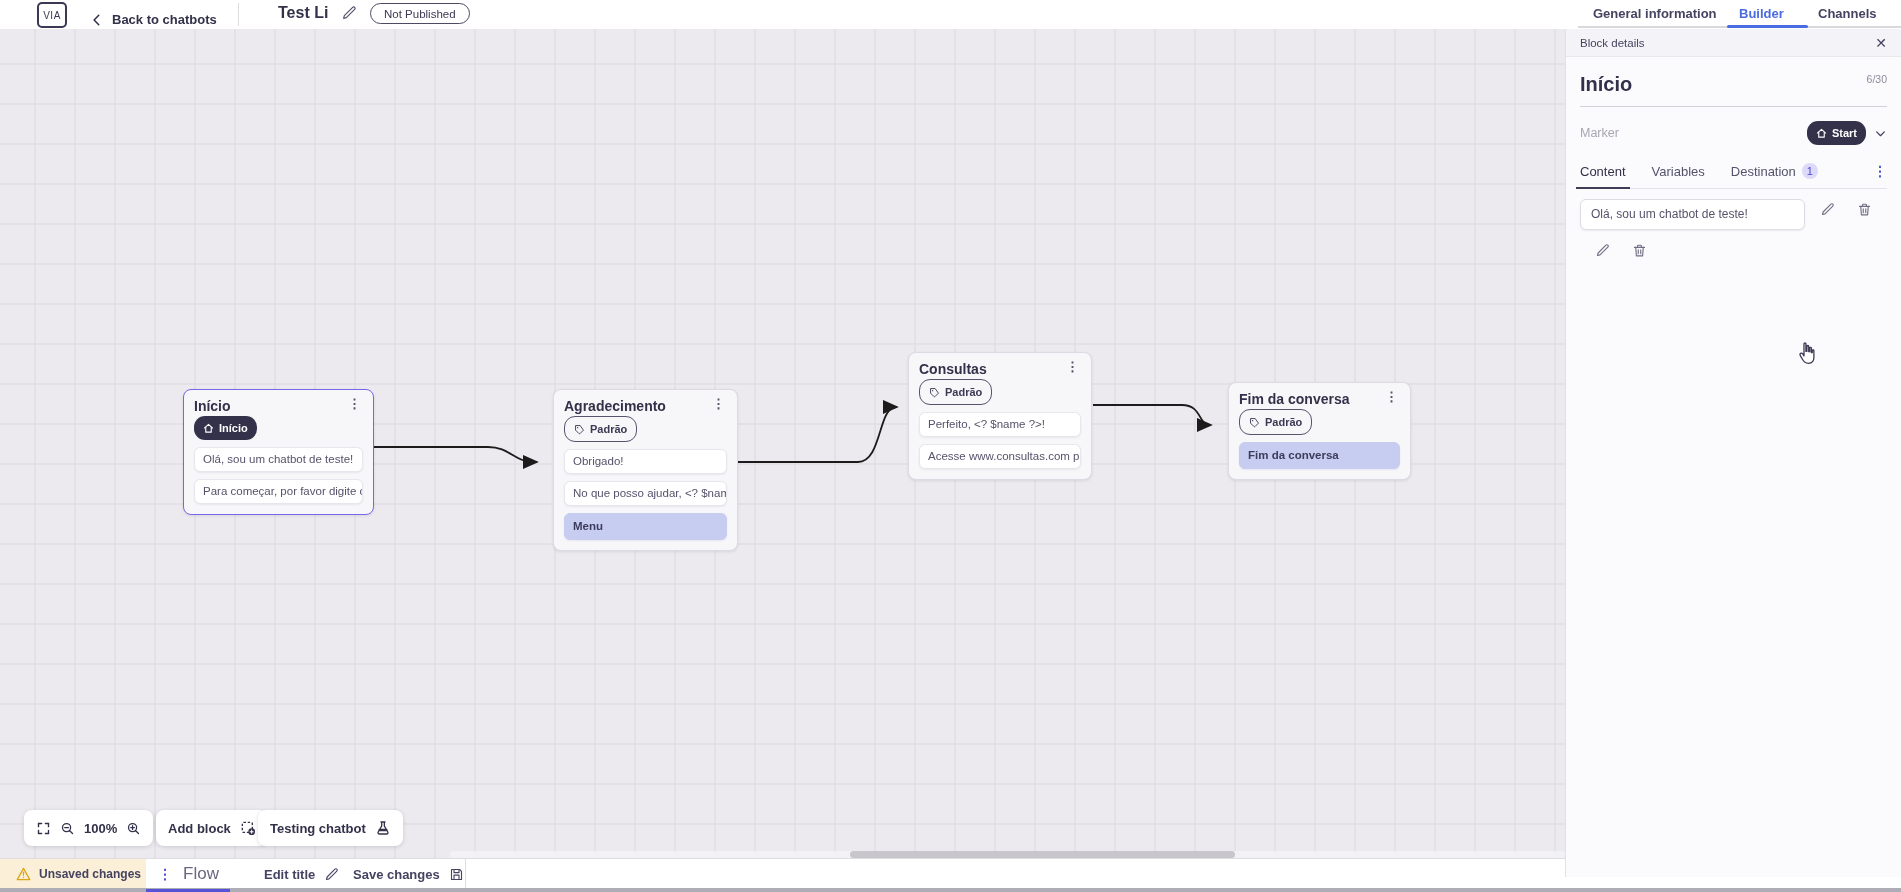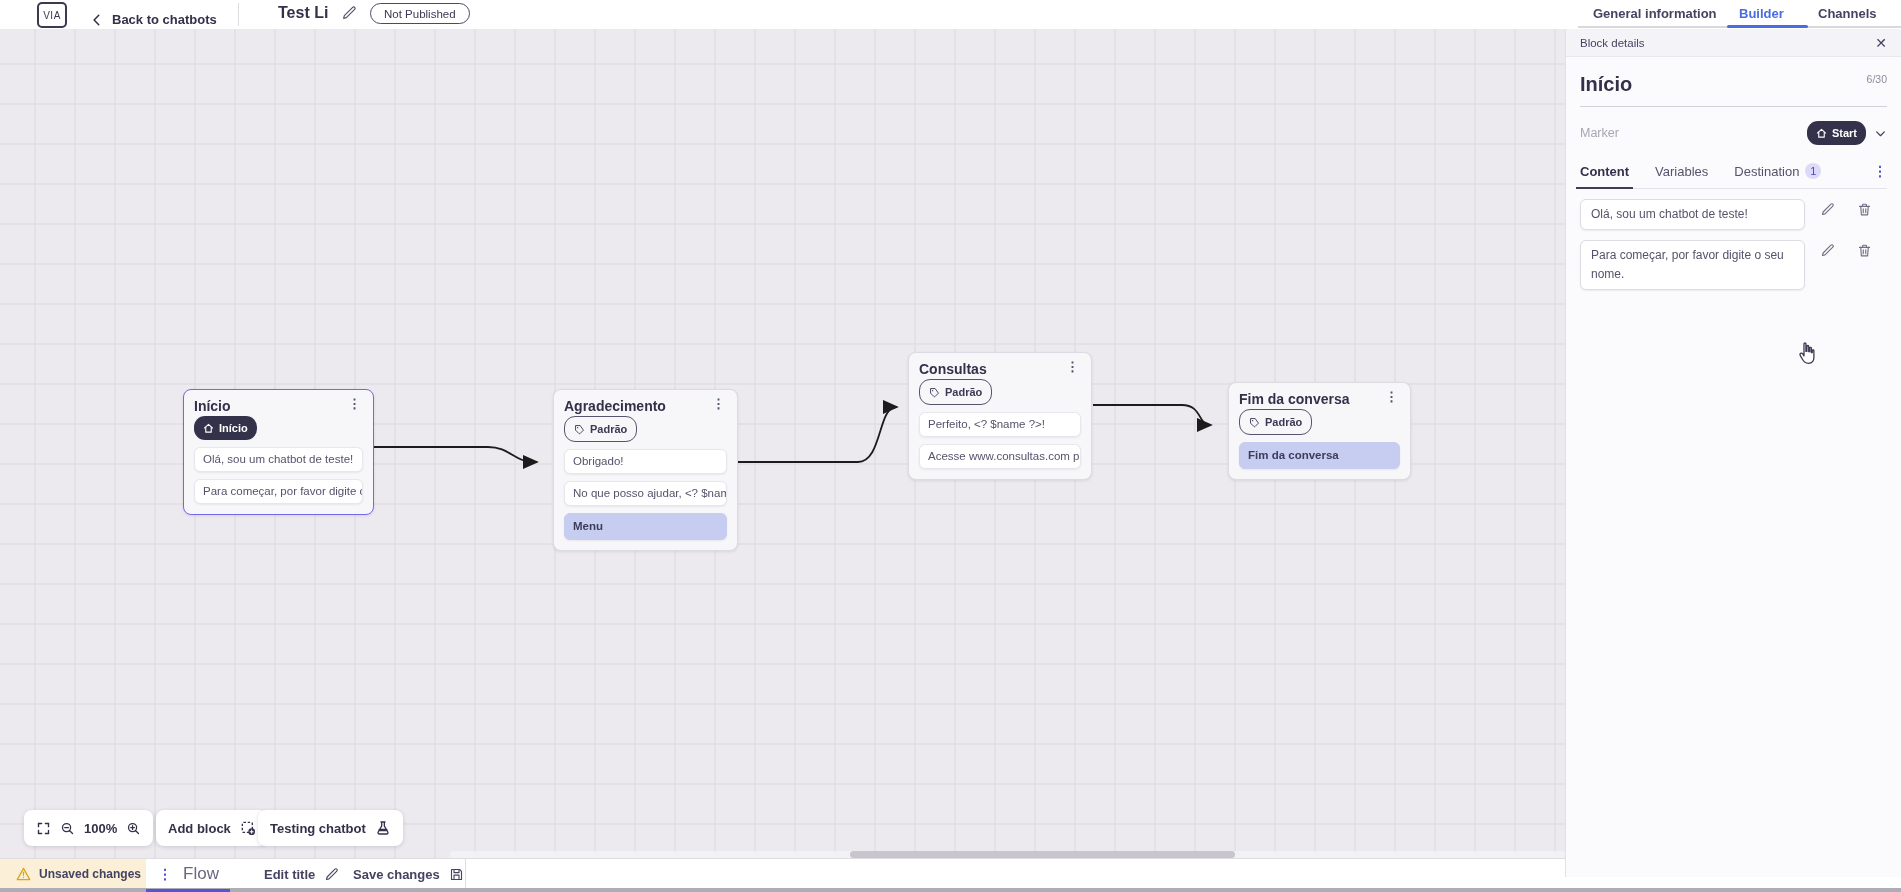--- a/index.html
+++ b/index.html
@@ -60,21 +60,21 @@
   #panel-close{font-size:14px;color:#454360;cursor:pointer;line-height:14px}
   #panel-body{padding:0 14px}
   #name-row{display:flex;align-items:flex-end;justify-content:space-between;margin-top:16px;padding-bottom:10px;border-bottom:1px solid #d2d1d8}
   #block-name{font-size:20px;font-weight:600;color:#33314a;cursor:text}
   #char-counter{font-size:10.5px;color:#8e8c9c;align-self:flex-start}
   #marker-row{display:flex;align-items:center;justify-content:space-between;margin-top:14px}
   #marker-label{font-size:12.5px;color:#a8a6b3}
   #marker-right{display:flex;align-items:center;gap:8px}
   #ptabs{display:flex;align-items:center;margin-top:18px;border-bottom:1px solid #e4e3e9;position:relative}
   .ptab{position:relative;padding:0 0 9px 0;margin-right:26px;font-size:13px;color:#55536b;cursor:pointer;display:flex;align-items:center;gap:6px}
-  .ptab.active{color:#33314a;font-weight:700}
+  .ptab.active{color:#33314a;font-weight:400}
   .ptab.active::after{content:"";position:absolute;left:-4px;right:-4px;bottom:-1px;height:2px;background:#3f3d56}
   .tab-badge{width:16px;height:16px;border-radius:50%;background:#dcdaf8;color:#4f46c8;font-size:11px;display:flex;align-items:center;justify-content:center}
   #ptabs-kebab{margin-left:auto;color:#4d5bd1;font-size:14px;font-weight:bold;padding-bottom:9px;cursor:pointer}
   .content-row{display:flex;align-items:flex-start;margin-top:10px}
   .content-row:first-of-type{margin-top:20px}
   .content-card{width:225px;background:#fff;border:1px solid #dddce3;border-radius:6px;padding:5px 10px;font-size:12px;color:#55536b;
                 line-height:19px;box-shadow:0 1px 2px rgba(35,31,66,.07)}
   .row-icons{display:flex;gap:22px;margin-left:15px;margin-top:3px;color:#706e82}
   .row-icons span{cursor:pointer}
   #add-content{margin-top:35px;height:44px;border:1.5px dashed #aaa8b4;border-radius:4px;display:flex;align-items:center;justify-content:center;
@@ -302,21 +302,20 @@
           <span>
             <svg width="15" height="15" viewBox="0 0 24 24" fill="none" stroke="#706e82" stroke-width="1.8" stroke-linecap="round" stroke-linejoin="round">
                 <path d="M4 7 h16 M9 7 V4.5 a1 1 0 0 1 1-1 h4 a1 1 0 0 1 1 1 V7"></path>
                 <path d="M6 7 l1 13.5 h10 L18 7"></path>
                 <path d="M10 11 v6 M14 11 v6"></path>
               </svg>
           </span>
         </div>
       </div>
       <div class="content-row">
-        <div class="content-card">Para começar, por favor digite o seu nome.</div>
         <div class="row-icons">
           <span>
             <svg width="15" height="15" viewBox="0 0 24 24" fill="none" stroke="#706e82" stroke-width="1.8" stroke-linecap="round" stroke-linejoin="round">
                 <path d="M4 20l4-1L20.5 6.5a2.1 2.1 0 0 0-3-3L5 16l-1 4z"></path>
               </svg>
           </span>
           <span>
             <svg width="15" height="15" viewBox="0 0 24 24" fill="none" stroke="#706e82" stroke-width="1.8" stroke-linecap="round" stroke-linejoin="round">
                 <path d="M4 7 h16 M9 7 V4.5 a1 1 0 0 1 1-1 h4 a1 1 0 0 1 1 1 V7"></path>
                 <path d="M6 7 l1 13.5 h10 L18 7"></path>

